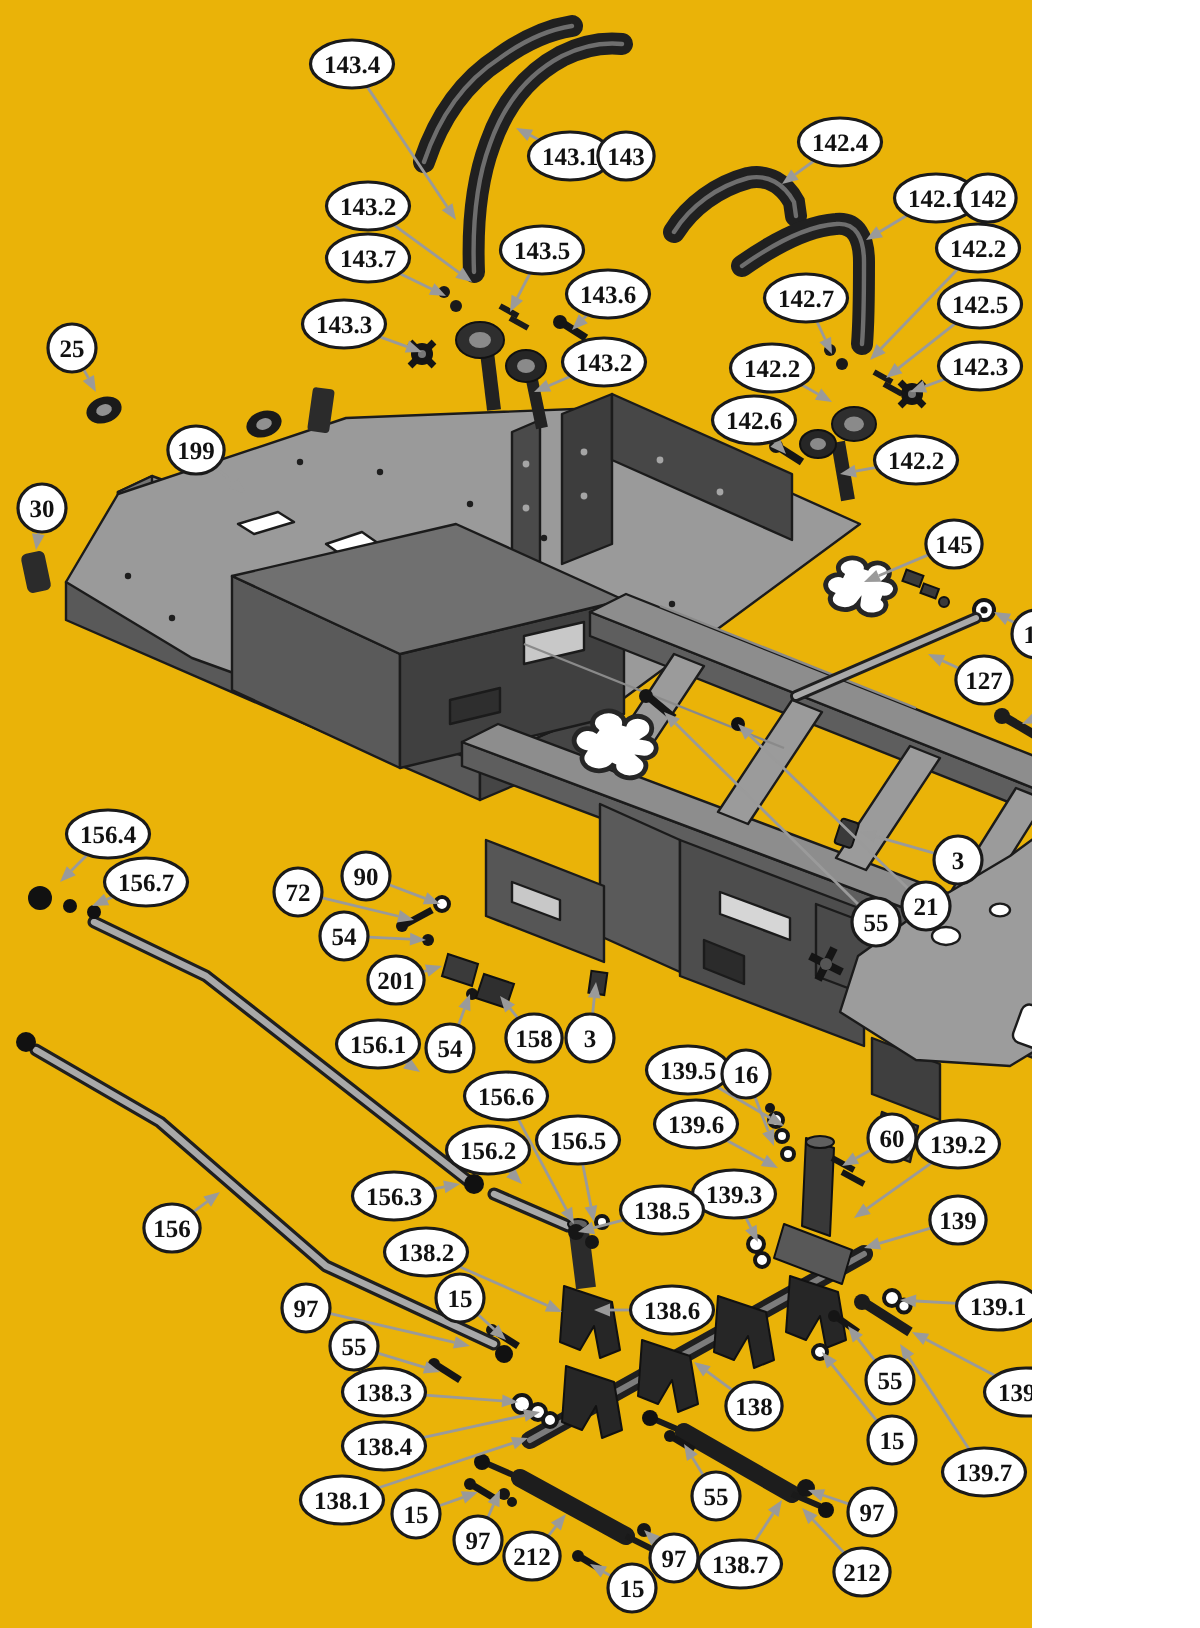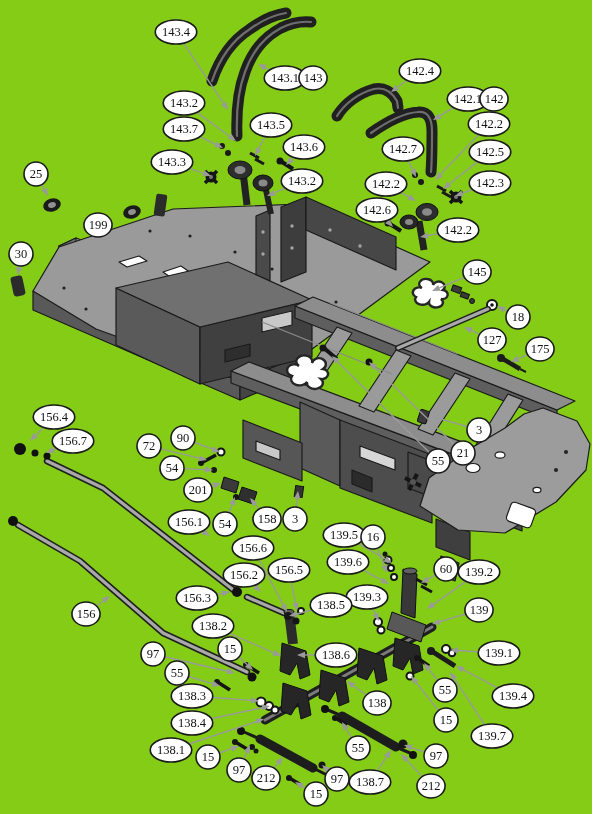--- a/index.html
+++ b/index.html
@@ -1,16 +1,16 @@
 <!DOCTYPE html>
 <html><head>
 <meta charset="utf-8">
 <style>
   html,body{margin:0;padding:0;background:#ffffff;}
-  .stage{position:relative;width:592px;height:814px;background:#84cc16;overflow:hidden;}
+  .stage{position:relative;width:516px;height:814px;background:#eab308;overflow:hidden;font-weight:bold;}
   svg{display:block;}
   text{font-family:"Liberation Serif","DejaVu Serif",serif;}
 </style>
 </head>
 <body>
 
 <div class="stage">
 <svg id="diagram" viewBox="0 0 600 814" width="600" height="814">
 
   <g stroke="#1b1b1b" stroke-width="1.2" stroke-linejoin="round">

